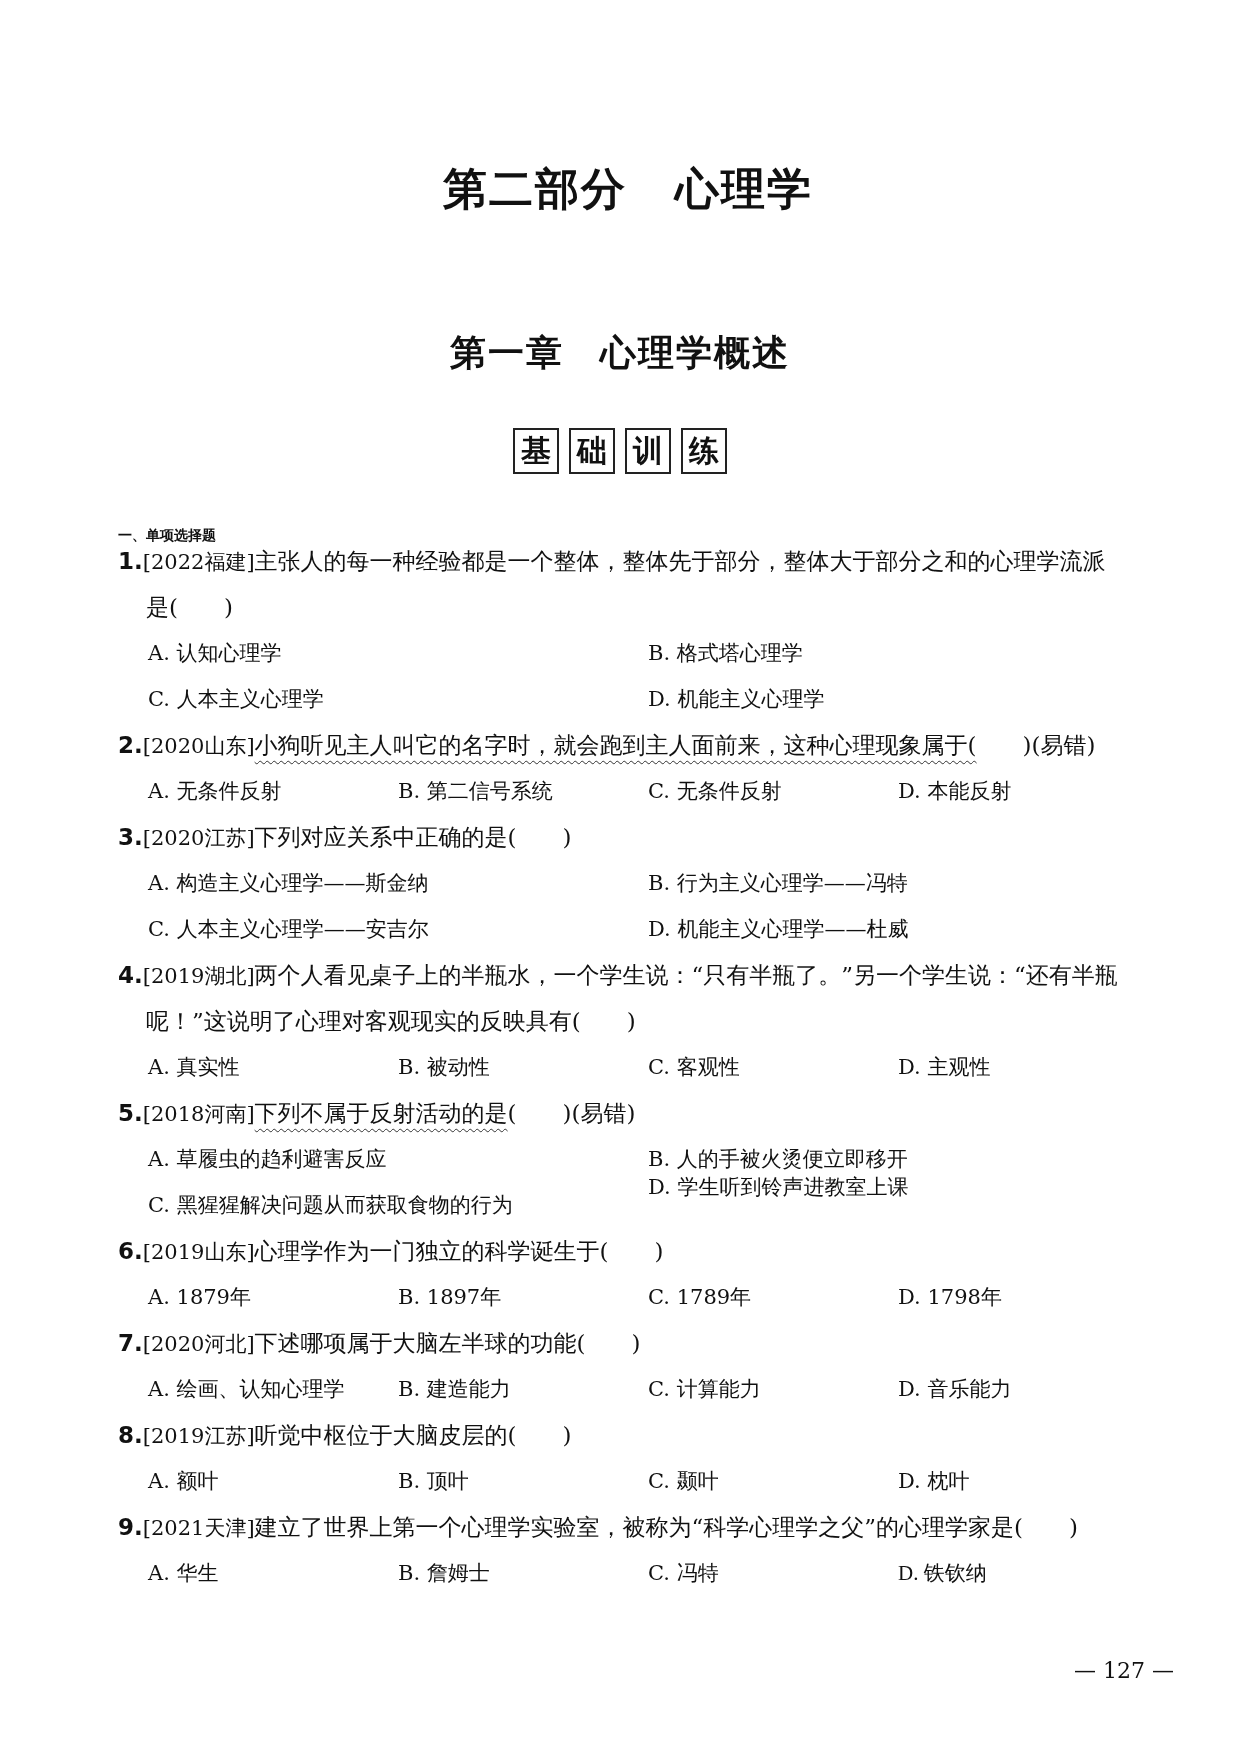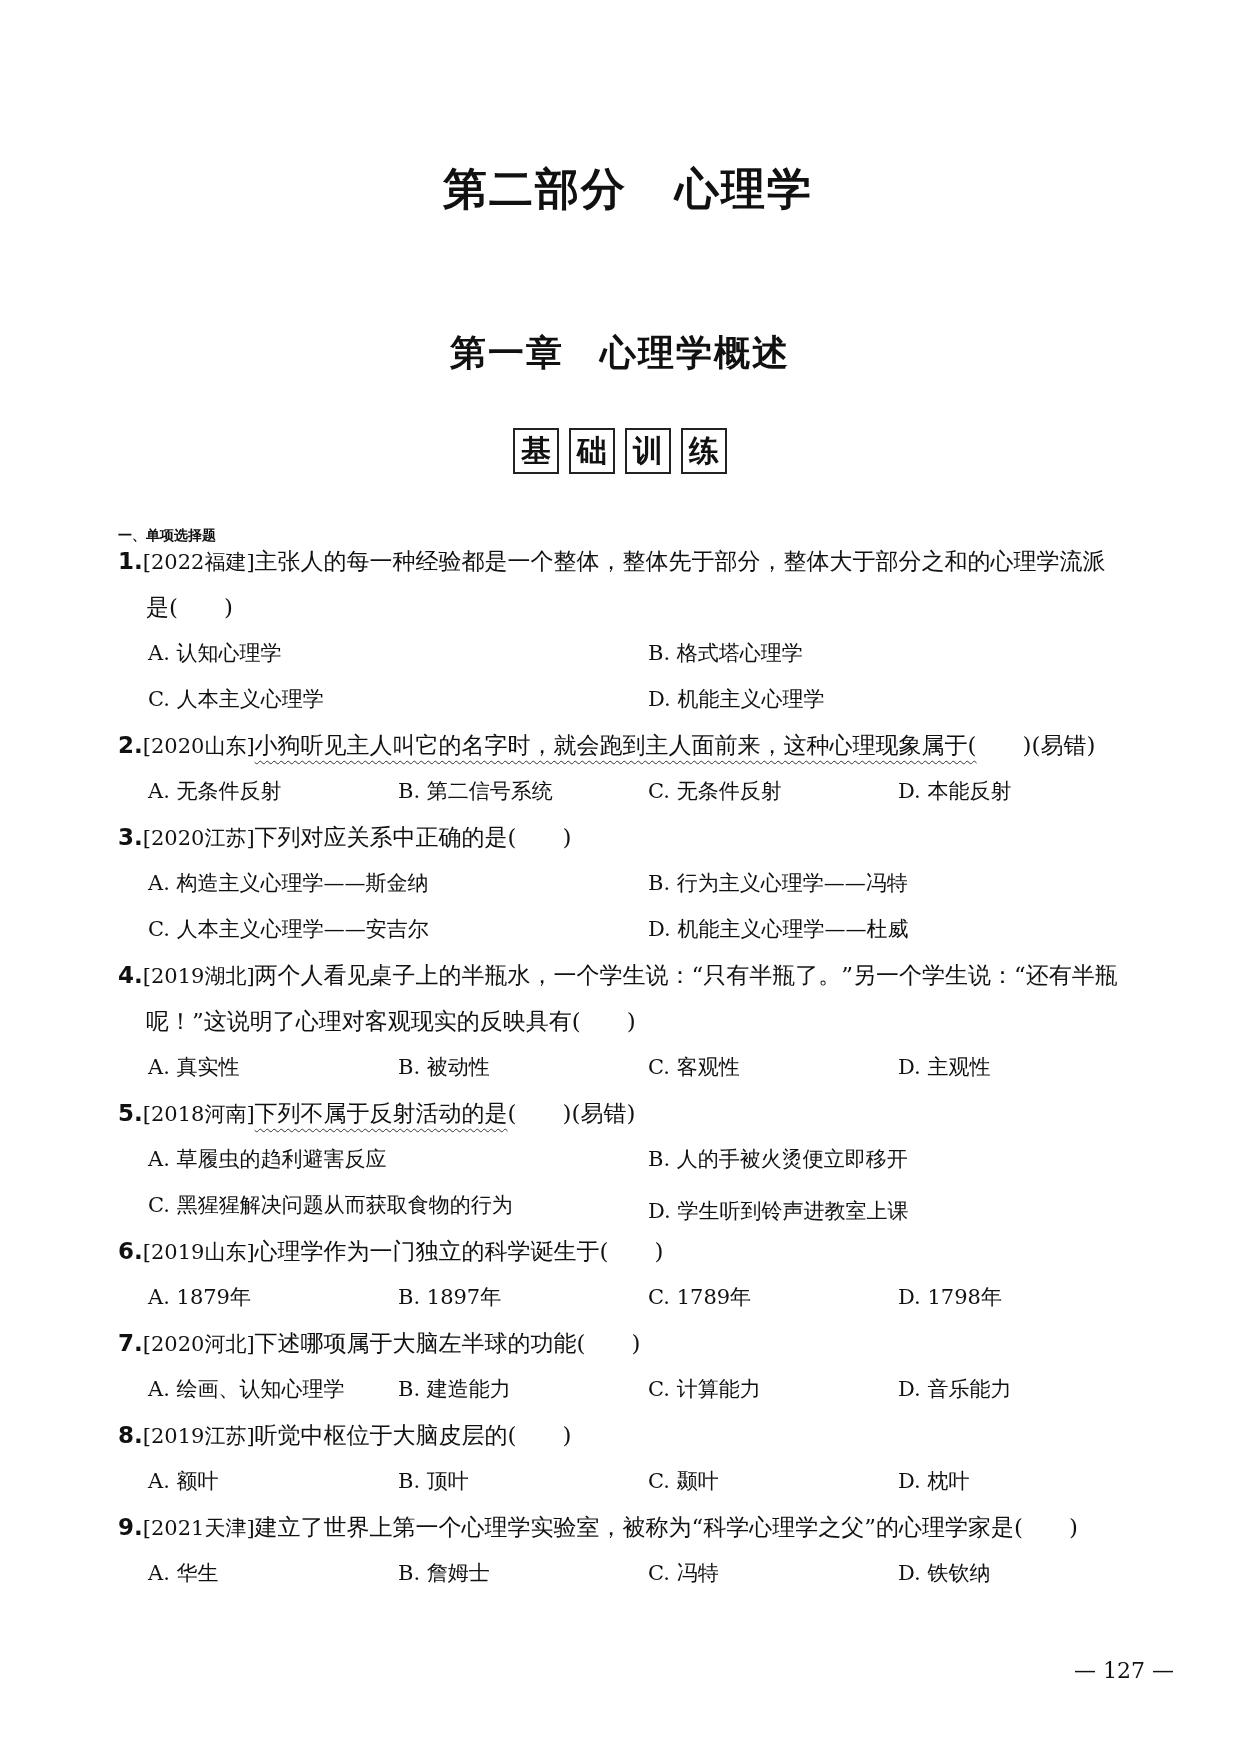--- a/index.html
+++ b/index.html
@@ -115,21 +115,21 @@
     <span class="opt" style="left:750px;">D. 主观性</span>
   </div>
 
   <div class="q" style="top:560px;">
     <span class="num">5.</span><span class="src">[2018河南]</span><span class="wavy">下列不属于反射活动的是</span><span>(　　)(易错)</span>
   </div>
   <div class="opts" style="top:606px;">
     <span class="opt" style="left:0; top:0;">A. 草履虫的趋利避害反应</span>
     <span class="opt" style="left:500px; top:0;">B. 人的手被火烫便立即移开</span>
     <span class="opt" style="left:0; top:46px;">C. 黑猩猩解决问题从而获取食物的行为</span>
-    <span class="opt" style="left:500px; top:52px;">D. 学生听到铃声进教室上课</span>
+    <span class="opt" style="left:500px; top:28px;">D. 学生听到铃声进教室上课</span>
   </div>
 
   <div class="q" style="top:698px;">
     <span class="num">6.</span><span class="src">[2019山东]</span><span>心理学作为一门独立的科学诞生于(　　)</span>
   </div>
   <div class="opts" style="top:744px;">
     <span class="opt" style="left:0;">A. 1879年</span>
     <span class="opt" style="left:250px;">B. 1897年</span>
     <span class="opt" style="left:500px;">C. 1789年</span>
     <span class="opt" style="left:750px;">D. 1798年</span>
@@ -155,17 +155,17 @@
     <span class="opt" style="left:750px;">D. 枕叶</span>
   </div>
 
   <div class="q" style="top:974px;">
     <span class="num">9.</span><span class="src">[2021天津]</span><span>建立了世界上第一个心理学实验室，被称为“科学心理学之父”的心理学家是(　　)</span>
   </div>
   <div class="opts" style="top:1020px;">
     <span class="opt" style="left:0;">A. 华生</span>
     <span class="opt" style="left:250px;">B. 詹姆士</span>
     <span class="opt" style="left:500px;">C. 冯特</span>
-    <span class="opt" style="left:750px;">D. 铁钦纳</span>
+    <span class="opt" style="left:750px;font-family:Liberation Serif, serif;">D. 铁钦纳</span>
   </div>
 </div>
 
 <div class="page-num">— 127 —</div>
 
 </body></html>

